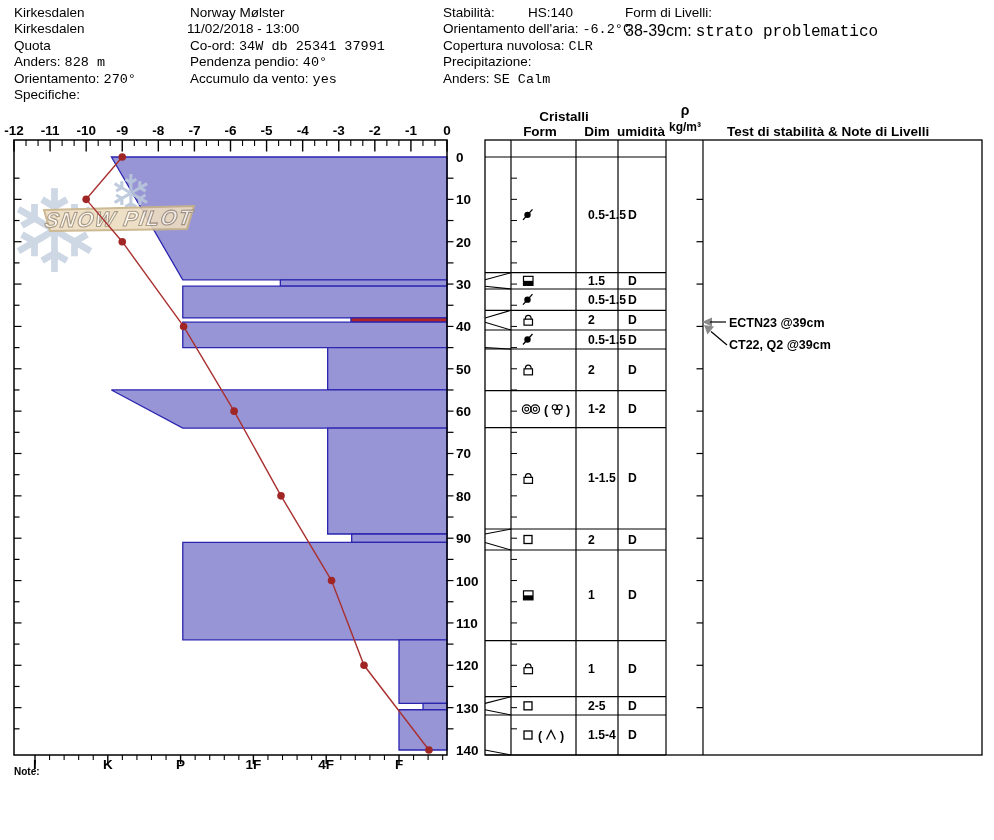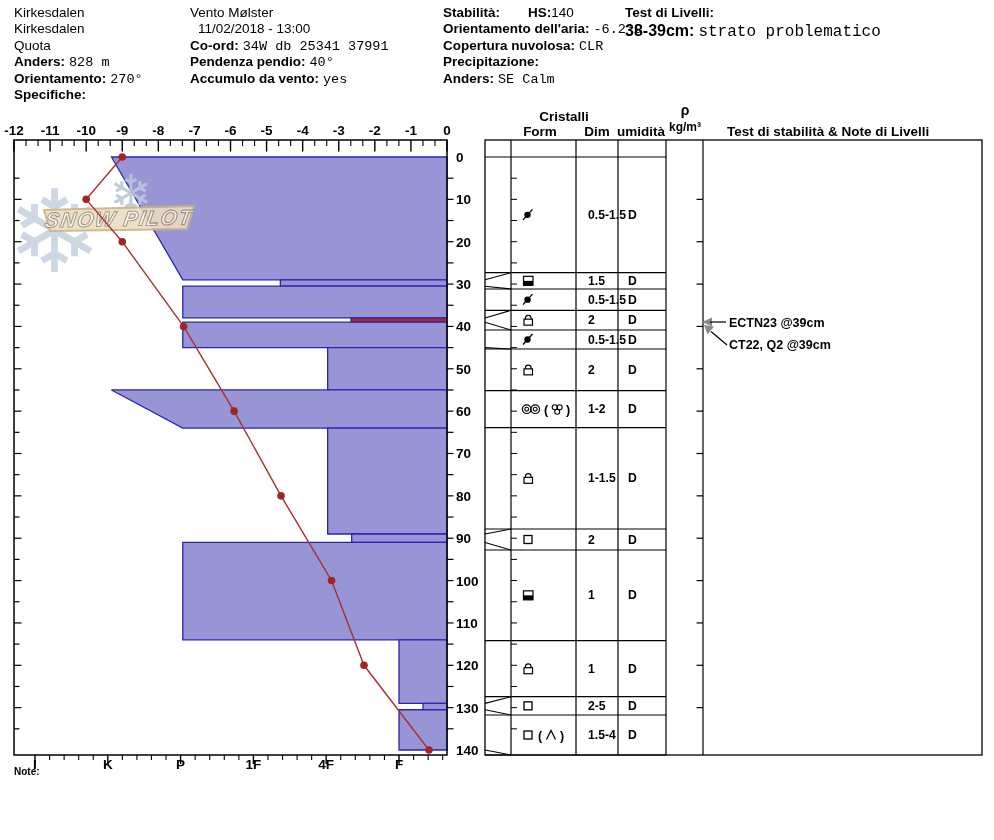--- a/index.html
+++ b/index.html
@@ -1,46 +1,46 @@
 <!DOCTYPE html>
 <html><head>
 <meta charset="utf-8">
 <style>
   html,body{margin:0;padding:0;background:#fff;}
   .page{position:relative;width:994px;height:840px;background:#fff;overflow:hidden;
         font-family:"Liberation Sans","DejaVu Sans",sans-serif;color:#000;}
   .h-line{position:absolute;white-space:pre;font-size:13.5px;line-height:15px;}
-  .h-line b{font-weight:bold;}
+  .h-line b{font-weight:normal;}
   .h-line .val{margin-left:4px;font-family:Liberation Mono, monospace;}
   .small-note{font-size:16px;}
   #chart-svg{position:absolute;left:0;top:0;}
   .note-line{position:absolute;left:14px;top:766px;font-size:10px;font-weight:bold;}
 </style>
 </head>
 <body>
 
 <div class="page">
 
   <div>
     <div class="h-line" style="left:14px;top:5px">Kirkesdalen</div>
     <div class="h-line" style="left:14px;top:21px">Kirkesdalen</div>
     <div class="h-line" style="left:14px;top:38px">Quota</div>
     <div class="h-line" style="left:14px;top:54px"><b>Anders:</b><span class="val">828 m</span></div>
     <div class="h-line" style="left:14px;top:71px"><b>Orientamento:</b><span class="val">270°</span></div>
     <div class="h-line" style="left:14px;top:87px"><b>Specifiche:</b><span class="val"></span></div>
 
-    <div class="h-line" style="left:190px;top:5px">Vento Mølster</div>
-    <div class="h-line" style="left:198px;top:21px">11/02/2018 - 13:00</div>
+    <div class="h-line" style="left:190px;top:5px">Norway Mølster</div>
+    <div class="h-line" style="left:187px;top:21px">11/02/2018 - 13:00</div>
     <div class="h-line" style="left:190px;top:38px"><b>Co-ord:</b><span class="val">34W db 25341 37991</span></div>
     <div class="h-line" style="left:190px;top:54px"><b>Pendenza pendio:</b><span class="val">40°</span></div>
     <div class="h-line" style="left:190px;top:71px"><b>Accumulo da vento:</b><span class="val">yes</span></div>
 
     <div class="h-line" style="left:443px;top:5px"><b>Stabilità:</b><span class="val"></span></div>
     <div class="h-line" style="left:528px;top:5px"><b>HS:</b><span style="font-weight:normal">140</span></div>
-    <div class="h-line" style="left:625px;top:5px"><b>Test di Livelli:</b></div>
+    <div class="h-line" style="left:625px;top:5px"><b>Form di Livelli:</b></div>
     <div class="h-line small-note" style="left:625px;top:23px"><b>38-39cm:</b><span class="val">strato problematico</span></div>
     <div class="h-line" style="left:443px;top:21px"><b>Orientamento dell'aria:</b><span class="val">-6.2°C</span></div>
     <div class="h-line" style="left:443px;top:38px"><b>Copertura nuvolosa:</b><span class="val">CLR</span></div>
     <div class="h-line" style="left:443px;top:54px"><b>Precipitazione:</b><span class="val"></span></div>
     <div class="h-line" style="left:443px;top:71px"><b>Anders:</b><span class="val">SE Calm</span></div>
   </div>
 
   <svg id="chart-svg" width="994" height="840">
       <g>
         <polygon points="111.44,157 447,157 447,279.83559 182.784,279.83559" fill="#9795d6" stroke="#2b25b0" stroke-width="1.3"></polygon>

